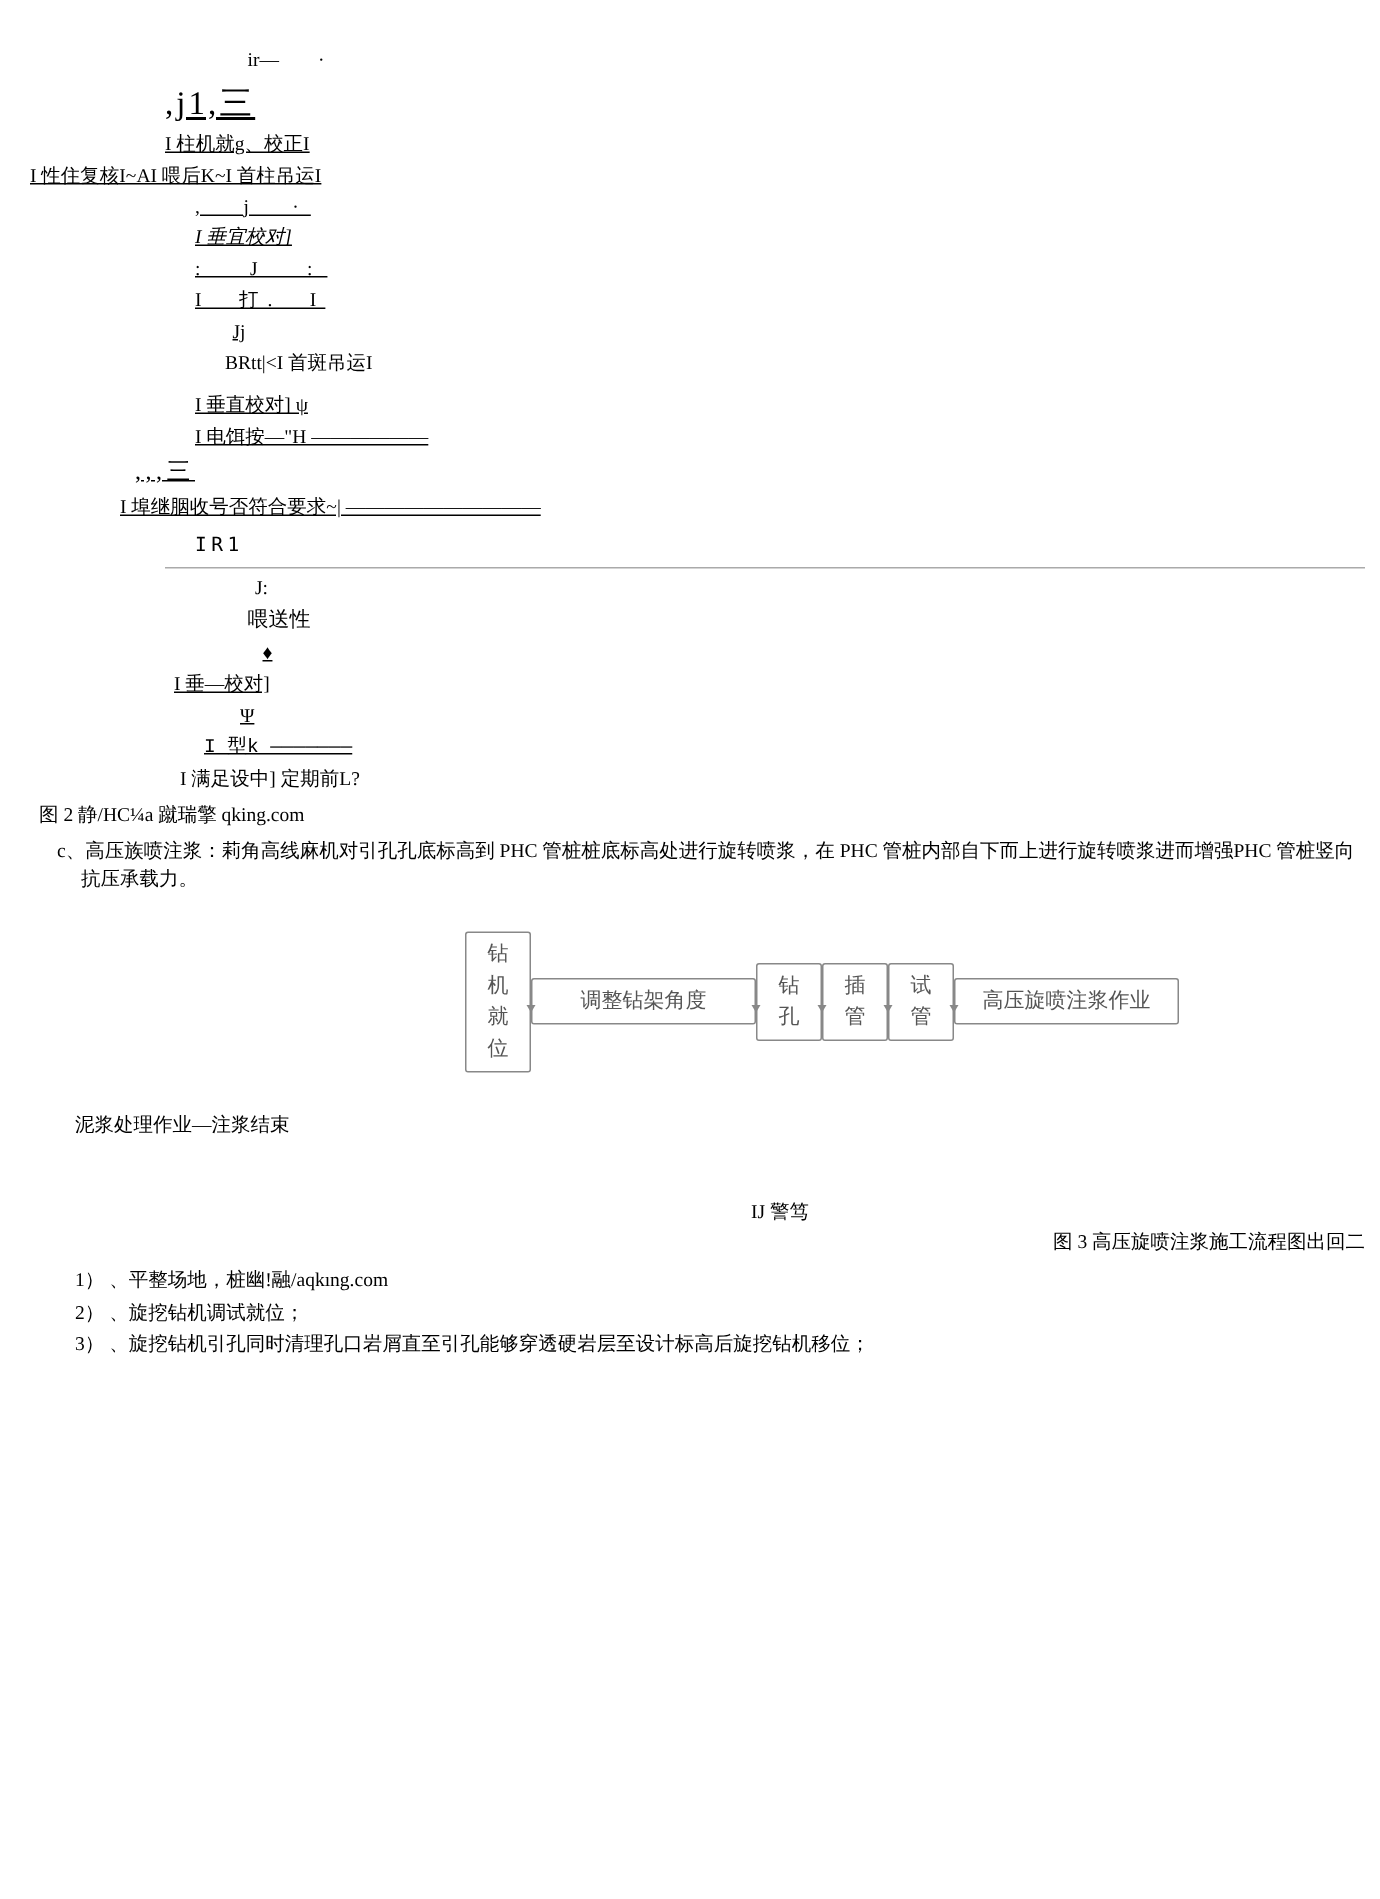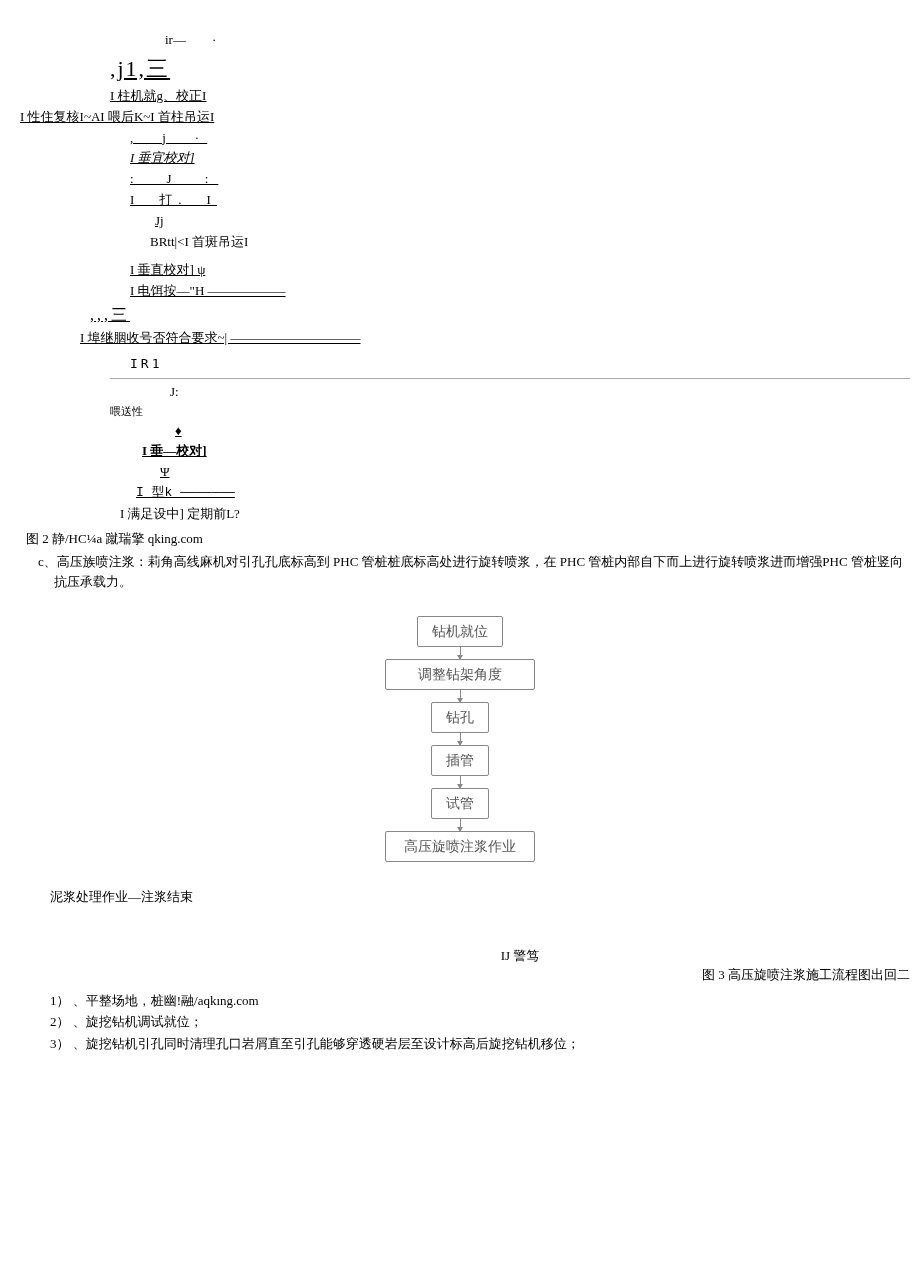--- a/index.html
+++ b/index.html
@@ -20,21 +20,21 @@
       white-space: pre;
     }
     .u { text-decoration: underline; }
     .hr-light {
       border: none;
       border-top: 1px solid #aaa;
       margin: 3px 0;
     }
     .flowchart {
       display: flex;
-      flex-direction: column;
+      flex-direction: row;
       align-items: center;
       margin: 25px auto;
       width: 300px;
     }
     .flow-box {
       border: 1px solid #888;
       padding: 4px 14px;
       font-size: 14px;
       color: #555;
       background: #fff;
@@ -91,23 +91,23 @@
   <div style="margin-left:40px;">BRtt|&lt;I 首斑吊运I</div>
   <div style="height:8px;"></div>
   <div class="u" style="margin-left:20px;">I 垂直校对] ψ</div>
   <div class="u" style="margin-left:20px;">I 电饵按—"H ——————</div>
   <div class="u" style="margin-left:-20px;font-size:16px;letter-spacing:3px;">,,,三</div>
   <div class="u" style="margin-left:-30px;">I 埠继胭收号否符合要求~| ——————————</div>
   <div style="height:6px;"></div>
   <div style="margin-left:20px;font-family:monospace;letter-spacing:3px;">IR1</div>
   <hr class="hr-light">
   <div style="margin-left:60px;">J:</div>
-  <div style="font-size:11px;">喂送性</div>
+  <div style="margin-left:55px;font-size:14px;">喂送性</div>
   <div class="u" style="margin-left:65px;">♦</div>
-  <div class="u" style="margin-left:32px;font-weight:bold;">I 垂—校对]</div>
+  <div class="u" style="margin-left:6px;">I 垂—校对]</div>
   <div class="u" style="margin-left:50px;">Ψ</div>
   <div class="u" style="margin-left:26px;font-family:Liberation Mono, monospace;">I 型k ———————</div>
   <div style="margin-left:10px;">I 满足设中] 定期前L?</div>
 </div>
 
 <div class="para" style="margin-left:16px;">图 2 静/HC¼a 蹴瑞擎 qking.com</div>
 <div class="para" style="margin-left:28px;text-indent:-16px;padding-left:16px;">c、高压族喷注浆：莉角高线麻机对引孔孔底标高到 PHC 管桩桩底标高处进行旋转喷浆，在 PHC 管桩内部自下而上进行旋转喷浆进而增强PHC 管桩竖向抗压承载力。</div>
 
 <div class="flowchart">
   <div class="flow-box">钻机就位</div>

